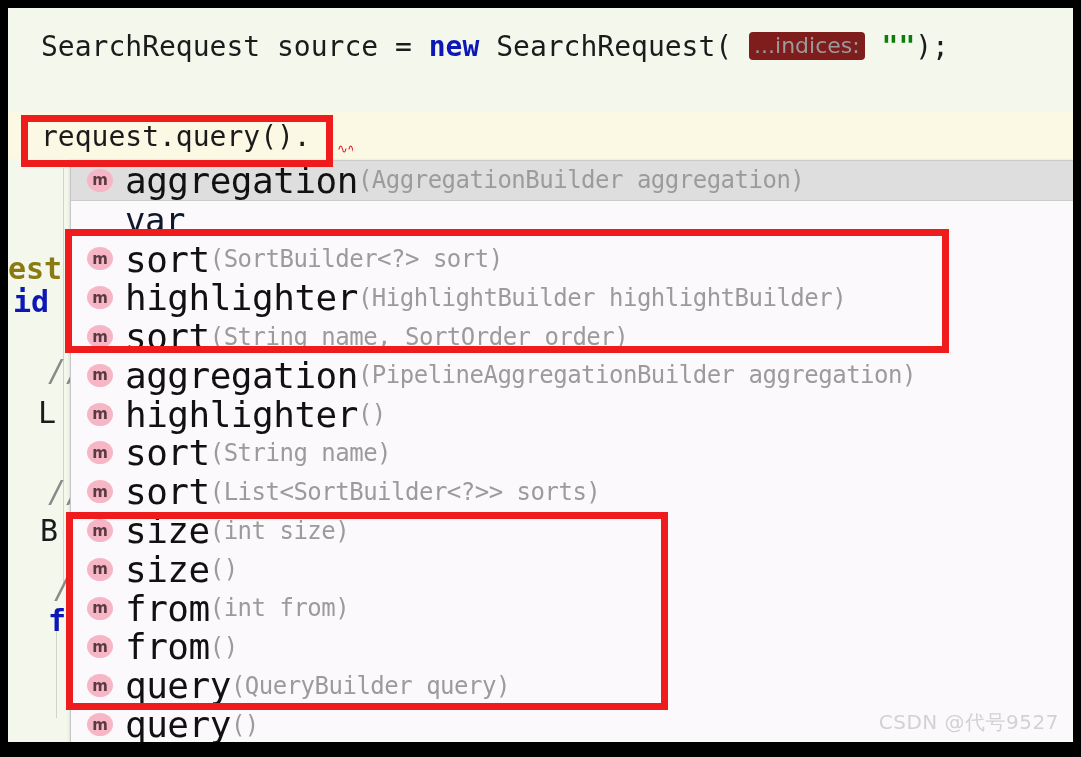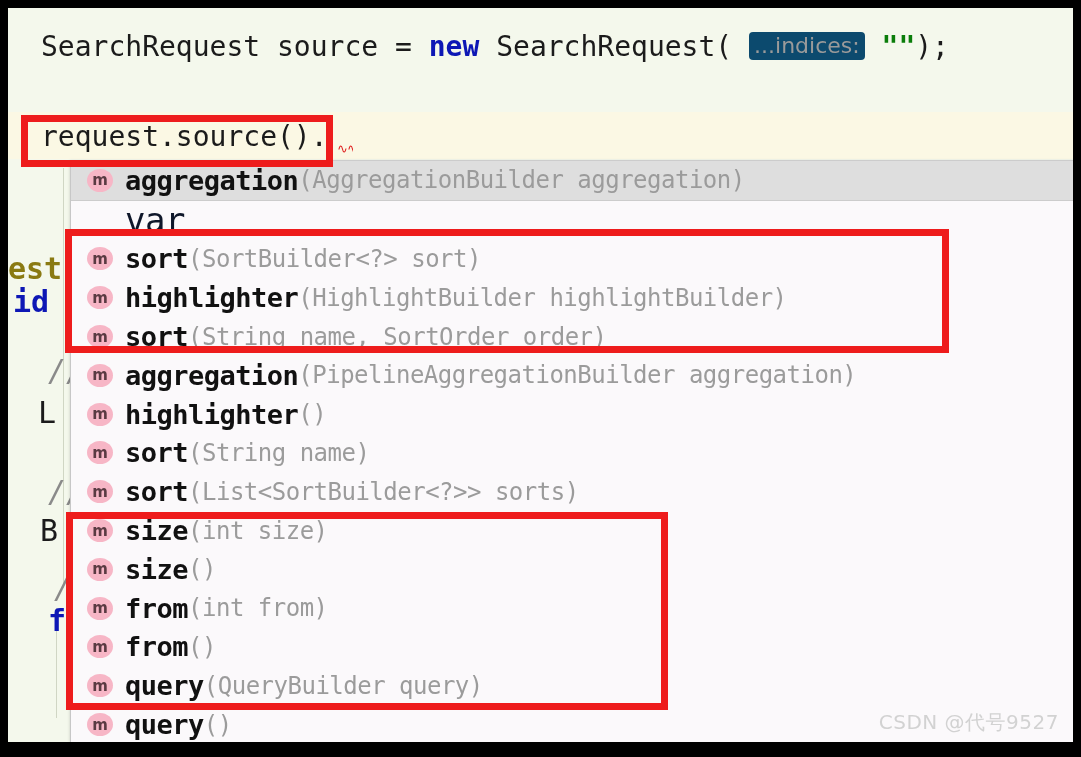--- a/index.html
+++ b/index.html
@@ -43,21 +43,21 @@
     color: #1b1b1b;
   }
   .tok-kw      { color: #0d17b5; font-weight: bold; }
   .tok-str     { color: #0a7d0a; font-weight: bold; }
   .tok-plain   { color: #1b1b1b; }
   .tok-comment { color: #8a8a8a; }
   .tok-field   { color: #8a7a12; }
 
   
   .inlay {
-    background: #0c4a6e;
+    background: #7f1d1d;
     color: #9a9a9a;
     border-radius: 4px;
     font-size: 22px;
     padding: 1px 5px 2px 5px;
     font-family: "DejaVu Sans", "Liberation Sans", sans-serif;
     position: relative;
     top: -3px;
   }
 
   
@@ -143,22 +143,22 @@
     font-weight: bold;
     display: inline-flex;
     align-items: center;
     justify-content: center;
     flex: 0 0 auto;
     margin-right: 12px;
     font-family: "DejaVu Sans", "Liberation Sans", sans-serif;
   }
   .m-icon.hidden { visibility: hidden; }
   .row-name {
-    font-size: 27px;
-    font-weight: bold;
+    font-size: 36px;
+    font-weight: normal;
     color: #111111;
     letter-spacing: -0.5px;
   }
   .row-sig {
     font-size: 24px;
     color: #9b9b9b;
     letter-spacing: -0.5px;
   }
   .row-plain {
     font-size: 34px;
@@ -195,21 +195,21 @@
 <div id="screen">
 
   <div id="editor">
 
     <div class="indent-guide" style="left:55px; top:160px; height:420px;"></div>
     <div class="indent-guide" style="left:48px; top:600px; height:110px;"></div>
 
     <div class="code-line" id="line1" style="left:33px; top:22px;"><span class="tok-plain">SearchRequest source = </span><span class="tok-kw">new</span><span class="tok-plain"> SearchRequest(</span> <span class="inlay">...indices:</span> <span class="tok-str">""</span><span class="tok-plain">);</span></div>
 
     <div id="caret-line"></div>
-    <div id="caret-line-text">request.source().</div>
+    <div id="caret-line-text">request.query().</div>
     <div class="squiggle">∿∿</div>
 
     <div class="gutter-code tok-field" style="left:0px;  top:243px;text-align:center;">est</div>
     <div class="gutter-code tok-kw" style="left:5px;  top:276px;">id</div>
     <div class="gutter-code tok-comment" style="left:40px; top:345px; font-weight:normal; font-style:italic;">//</div>
     <div class="gutter-code tok-plain" style="left:30px; top:387px; font-weight:normal;">L</div>
     <div class="gutter-code tok-comment" style="left:40px; top:466px; font-weight:normal; font-style:italic;">//</div>
     <div class="gutter-code tok-plain" style="left:32px; top:505px; font-weight:normal;">B</div>
     <div class="gutter-code tok-comment" style="left:46px; top:562px; font-weight:normal; font-style:italic;">/</div>
     <div class="gutter-code tok-kw" style="left:40px; top:595px;">f</div>

